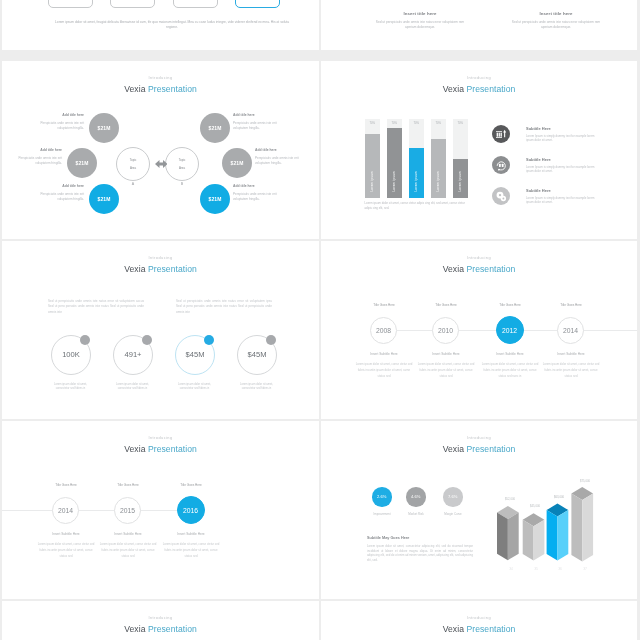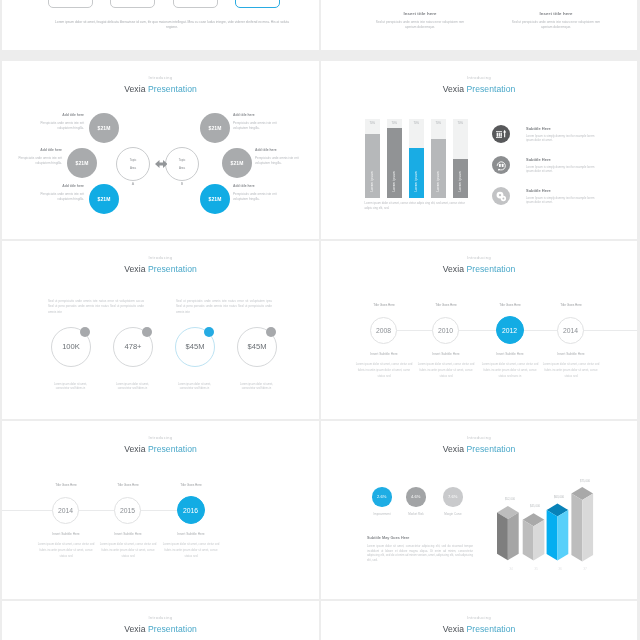--- a/index.html
+++ b/index.html
@@ -58,21 +58,21 @@
 .feat-ic{width:18px;height:18px;border-radius:50%;display:flex;align-items:center;justify-content:center;flex:none;}
 .ic-dark{background:#58595b;}
 .ic-mid{background:#8c8e90;}
 .ic-light{background:#c2c3c5;}
 .feat-tx{margin-left:16px;padding-top:1px;}
 .feat-h{font-size:4px;color:#7e8185;font-weight:bold;line-height:5px;}
 .feat-p{font-size:2.9px;line-height:4.8px;color:#bcbfc3;margin-top:2.5px;width:73px;}
 
 
 .stpara{position:absolute;top:58px;width:96px;font-size:3.1px;line-height:5.4px;color:#c3c6ca;text-align:justify;}
-.stcirc{position:absolute;top:86px;width:40px;height:40px;}
+.stcirc{position:absolute;top:94px;width:40px;height:40px;}
 .stc-ring{position:absolute;left:0;top:0;width:40px;height:40px;border-radius:50%;border:0.6px solid #d6d8da;box-sizing:border-box;}
 .stc-ring.ring-ac{border-color:#bde3f3;}
 .stc-dot{position:absolute;right:1.5px;top:-0.5px;width:10px;height:10px;border-radius:50%;}
 .d-grey{background:#a7a9ac;}
 .d-accent{background:#25abe3;}
 .stc-val{position:absolute;left:0;top:14.5px;width:40px;text-align:center;font-size:7.6px;color:#6b7075;}
 .stcap{position:absolute;top:142px;width:43px;text-align:center;font-size:2.7px;line-height:4.4px;color:#c3c6ca;}
 
 
 .tl-line{position:absolute;top:88.5px;height:0.8px;background:#e9eaeb;}
@@ -294,21 +294,21 @@
   <div class="stpara" style="left:174px">Sed ut perspiciatis unde omnis iste natus error sit voluptatem ipsu Sed ut pero porsatis unde omnis iste natus Sed ut perspiciatis unde omnis iste</div>
   <div class="stcirc" style="left:49px">
     <div class="stc-ring"></div>
     <div class="stc-dot d-grey"></div>
     <div class="stc-val">100K</div>
   </div>
   <div class="stcap" style="left:47px">Lorem ipsum dolor sit amet, consectetur sed fidens in</div>
   <div class="stcirc" style="left:111px">
     <div class="stc-ring"></div>
     <div class="stc-dot d-grey"></div>
-    <div class="stc-val">478+</div>
+    <div class="stc-val">491+</div>
   </div>
   <div class="stcap" style="left:109px">Lorem ipsum dolor sit amet, consectetur sed fidens in</div>
   <div class="stcirc" style="left:173px">
     <div class="stc-ring ring-ac"></div>
     <div class="stc-dot d-accent"></div>
     <div class="stc-val">$45M</div>
   </div>
   <div class="stcap" style="left:171px">Lorem ipsum dolor sit amet, consectetur sed fidens in</div>
   <div class="stcirc" style="left:235px">
     <div class="stc-ring"></div>

